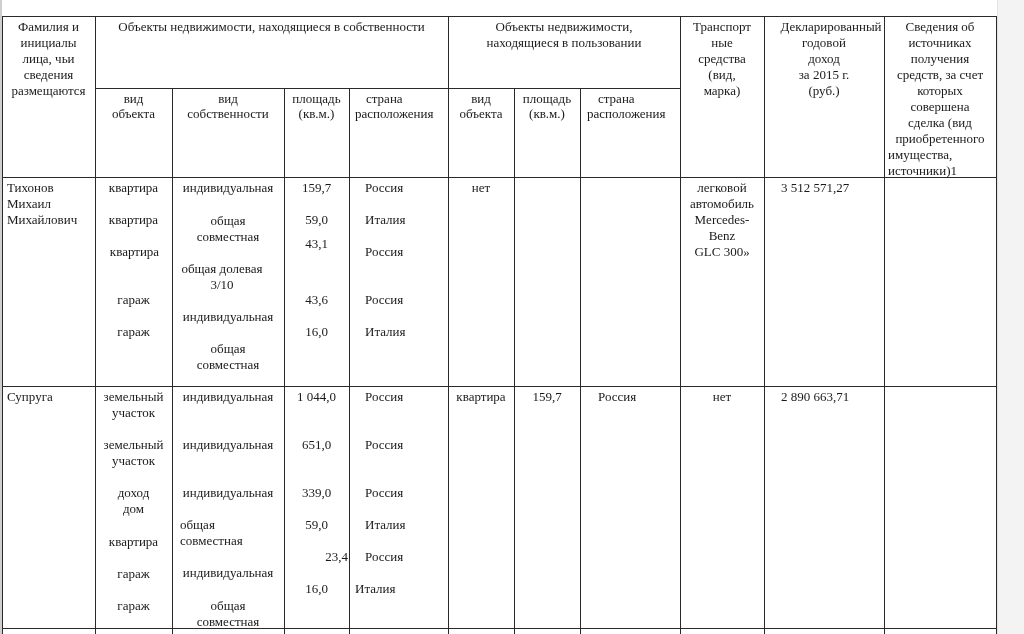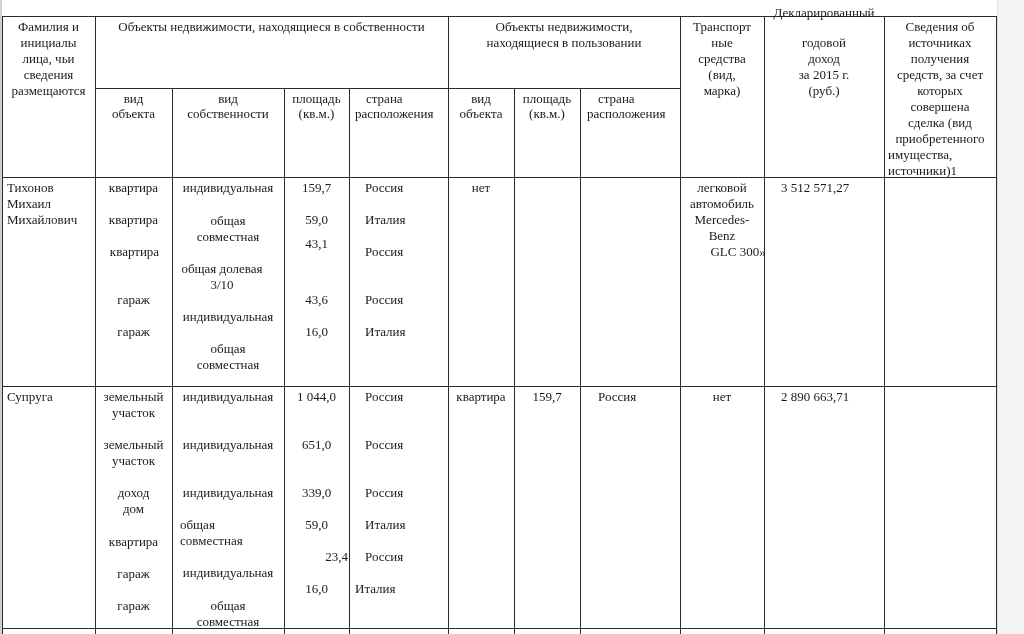--- a/index.html
+++ b/index.html
@@ -62,21 +62,21 @@
 
   <div>
     <div class="t c" style="left:680px;width:84px;top:19px;">Транспорт</div>
     <div class="t c" style="left:680px;width:84px;top:35px;font-family:Liberation Serif, serif;">ные</div>
     <div class="t c" style="left:680px;width:84px;top:51px;">средства</div>
     <div class="t c" style="left:680px;width:84px;top:67px;">(вид,</div>
     <div class="t c" style="left:680px;width:84px;top:83px;">марка)</div>
   </div>
 
   <div>
-    <div class="t c" style="left:764px;width:120px;top:5px;">Декларированный</div>
+    <div class="t c" style="left:764px;width:120px;top:19px;padding-left:7px;">Декларированный</div>
     <div class="t c" style="left:764px;width:120px;top:35px;">годовой</div>
     <div class="t c" style="left:764px;width:120px;top:51px;">доход</div>
     <div class="t c" style="left:764px;width:120px;top:67px;text-align:center;">за 2015 г.</div>
     <div class="t c" style="left:764px;width:120px;top:83px;">(руб.)</div>
   </div>
 
   <div>
     <div class="t c" style="left:884px;width:112px;top:19px;">Сведения об</div>
     <div class="t c" style="left:884px;width:112px;top:35px;">источниках</div>
     <div class="t c" style="left:884px;width:112px;top:51px;">получения</div>
@@ -136,21 +136,21 @@
     <div class="t l" style="left:365px;top:244px;">Россия</div>
     <div class="t l" style="left:365px;top:292px;">Россия</div>
     <div class="t l" style="left:365px;top:324px;">Италия</div>
 
     <div class="t c" style="left:448px;width:66px;top:180px;">нет</div>
 
     <div class="t c" style="left:680px;width:84px;top:180px;">легковой</div>
     <div class="t c" style="left:680px;width:84px;top:196px;">автомобиль</div>
     <div class="t c" style="left:680px;width:84px;top:212px;">Mercedes-</div>
     <div class="t c" style="left:680px;width:84px;top:228px;">Benz</div>
-    <div class="t c" style="left:680px;width:84px;top:244px;padding-left:16px;">GLC 300»</div>
+    <div class="t c" style="left:680px;width:84px;top:244px;">GLC 300»</div>
 
     <div class="t l" style="left:781px;top:180px;">3 512 571,27</div>
   </div>
 
   <div>
     <div class="t l" style="left:7px;top:389px;">Супруга</div>
 
     <div class="t c" style="left:95px;width:77px;top:389px;">земельный</div>
     <div class="t c" style="left:95px;width:77px;top:405px;">участок</div>
     <div class="t c" style="left:95px;width:77px;top:437px;">земельный</div>

